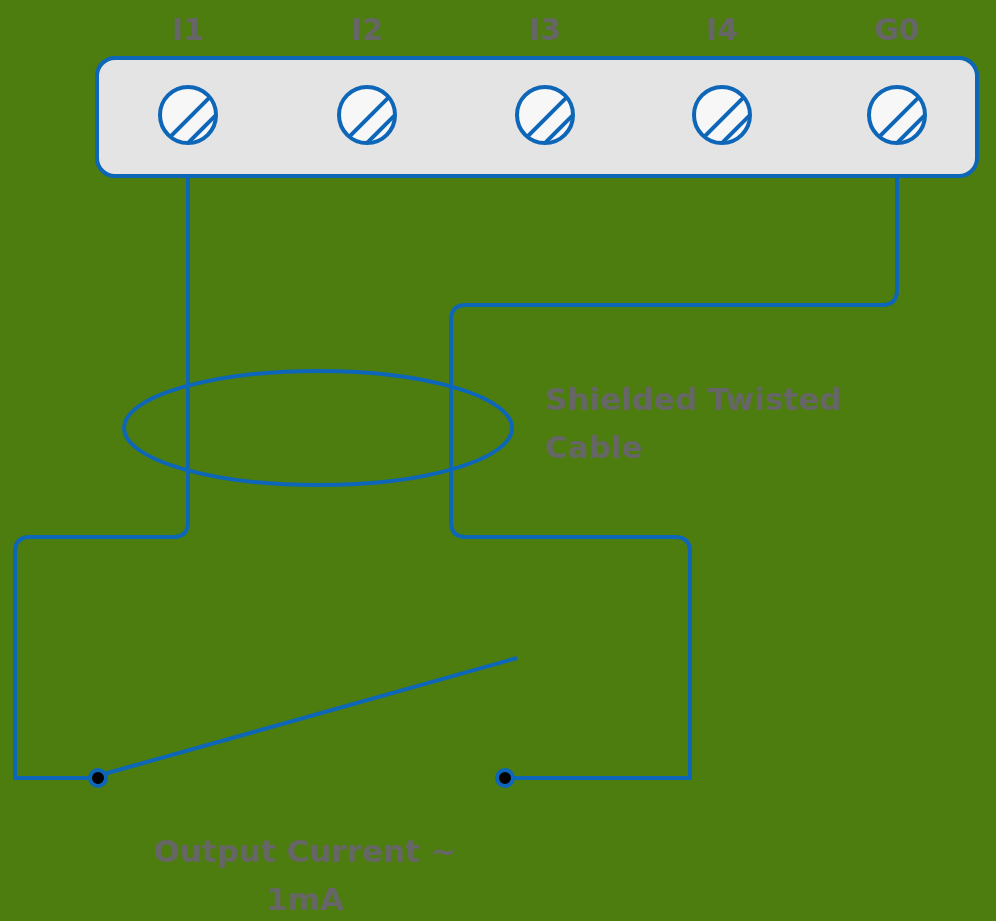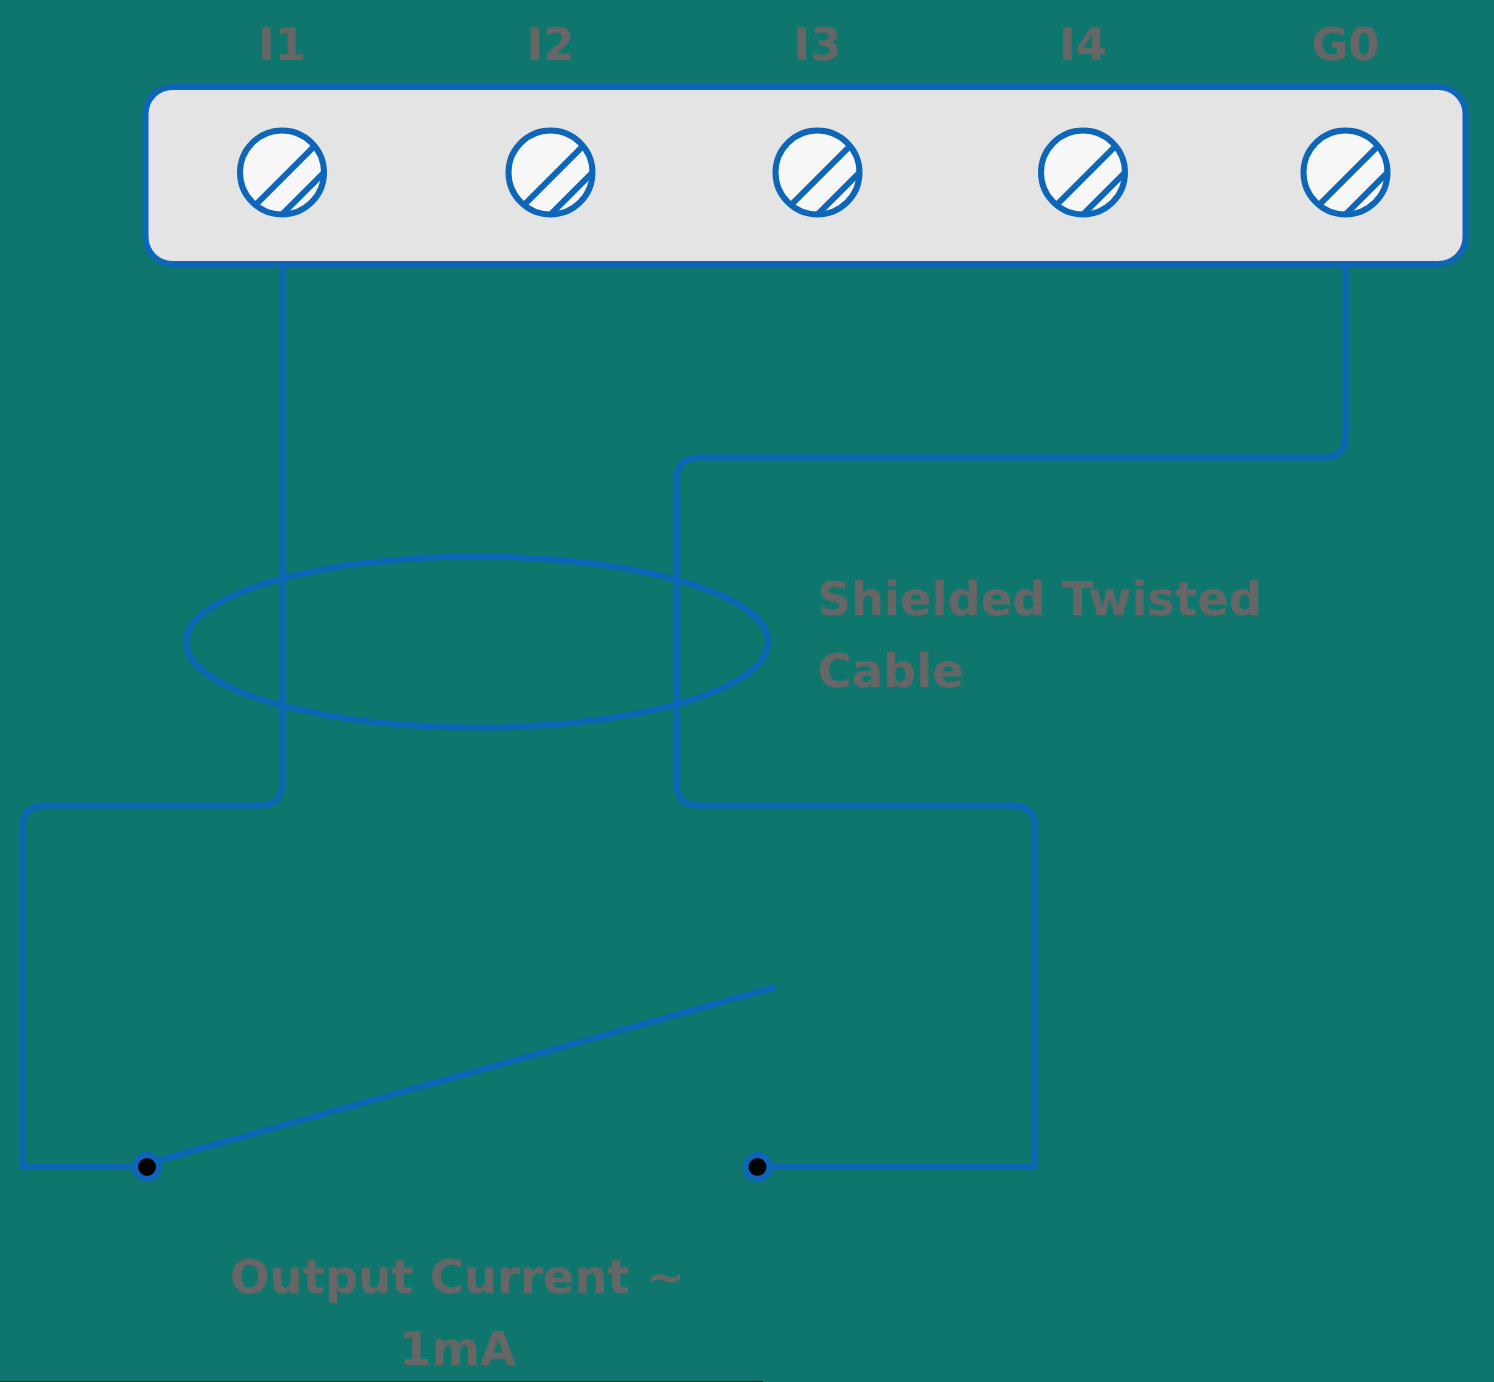--- a/index.html
+++ b/index.html
@@ -4,21 +4,21 @@
 <style>
   html, body {
     margin: 0;
     padding: 0;
     background: #000000;
   }
   #root {
     position: relative;
     width: 996px;
     height: 921px;
-    background: #0f766e;
+    background: #4d7c0f;
     overflow: hidden;
     font-family: "DejaVu Sans", sans-serif;
   }
   svg.diagram {
     position: absolute;
     left: 0;
     top: 0;
     width: 996px;
     height: 921px;
     display: block;

